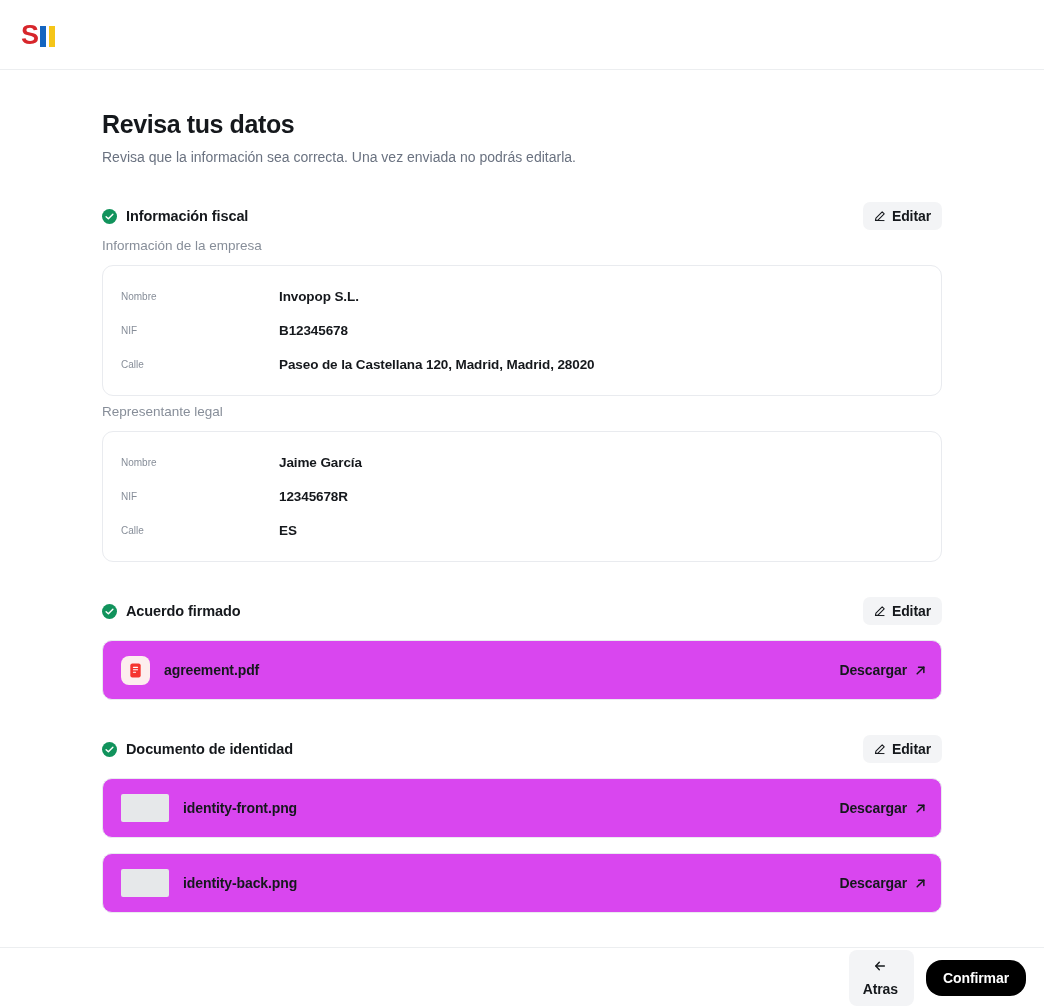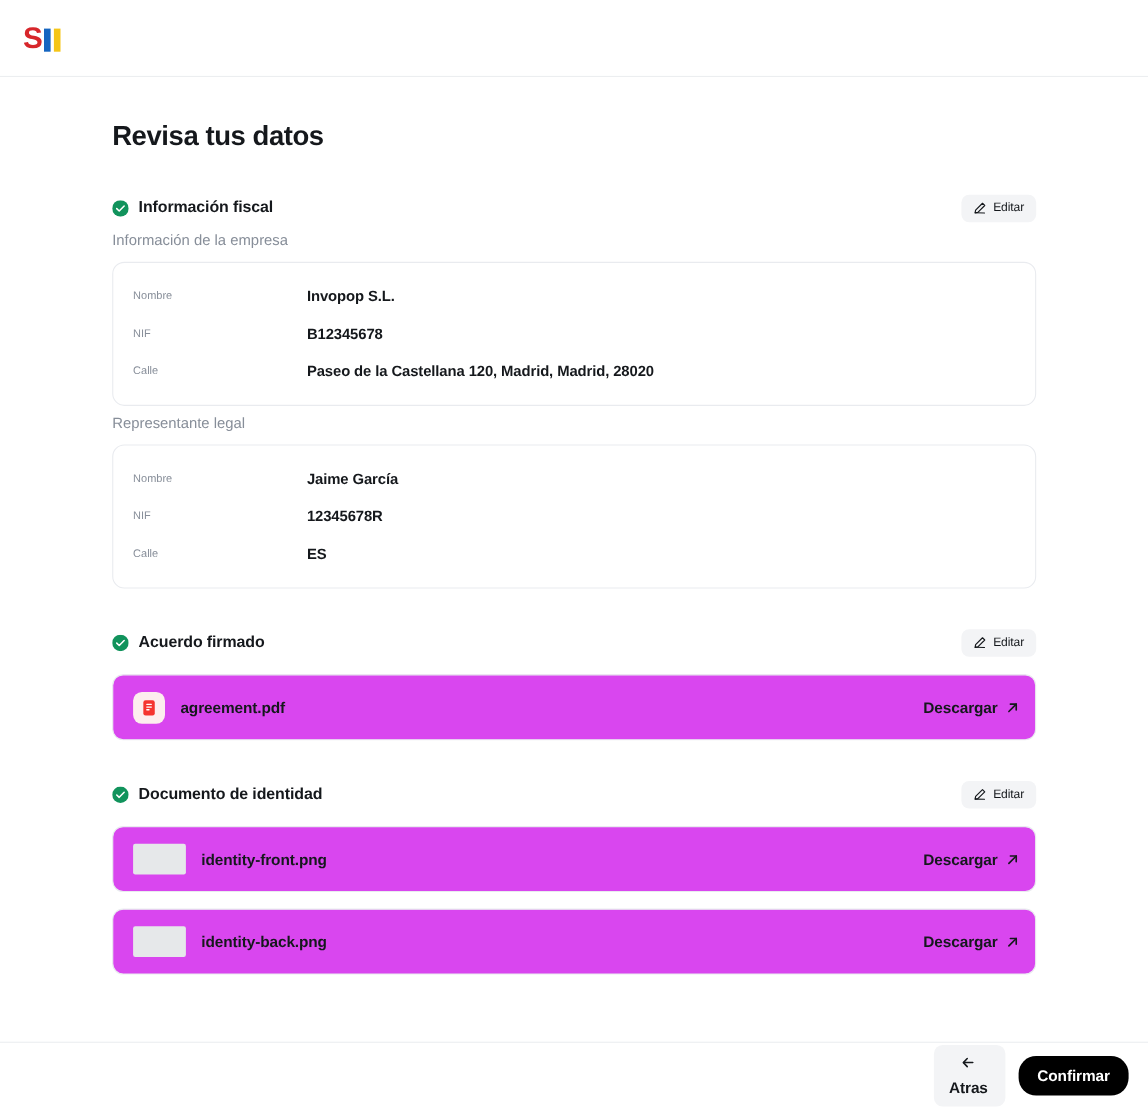--- a/index.html
+++ b/index.html
@@ -103,22 +103,22 @@
     gap: 6px;
     background: #f3f4f6;
     border: none;
     border-radius: 7px;
     padding: 6px 11px 6px 10px;
     cursor: pointer;
     font-family: "Liberation Sans", sans-serif;
   }
   .edit-btn .pencil { width: 13px; height: 13px; display: block; }
   .edit-btn span {
-    font-size: 11px;
-    font-weight: 400;
+    font-size: 14px;
+    font-weight: 700;
     color: #15181c;
     letter-spacing: -0.1px;
   }
 
   .group-label {
     font-size: 13.5px;
     color: #878e99;
     margin-top: 7px;
     margin-bottom: 10px;
     line-height: 18px;
@@ -260,20 +260,21 @@
       <span class="logo-s">S</span>
       <span class="logo-bar blue"></span>
       <span class="logo-bar gold"></span>
     </div>
   </div>
 
   <div class="content">
     <div class="inner">
 
       <h1 class="page-title">Revisa tus datos</h1>
+      <p class="page-subtitle">Revisa que la información sea correcta. Una vez enviada no podrás editarla.</p>
 
       <div class="section">
         <div class="section-head">
           <div class="section-head-left">
             <svg class="check-icon" viewBox="0 0 16 16">
               <circle cx="8" cy="8" r="8" fill="#11935c"></circle>
               <path d="M4.4 8.2 L6.8 10.5 L11.6 5.6" fill="none" stroke="#ffffff" stroke-width="1.5" stroke-linecap="round" stroke-linejoin="round"></path>
             </svg>
             <span class="section-title">Información fiscal</span>
           </div>

